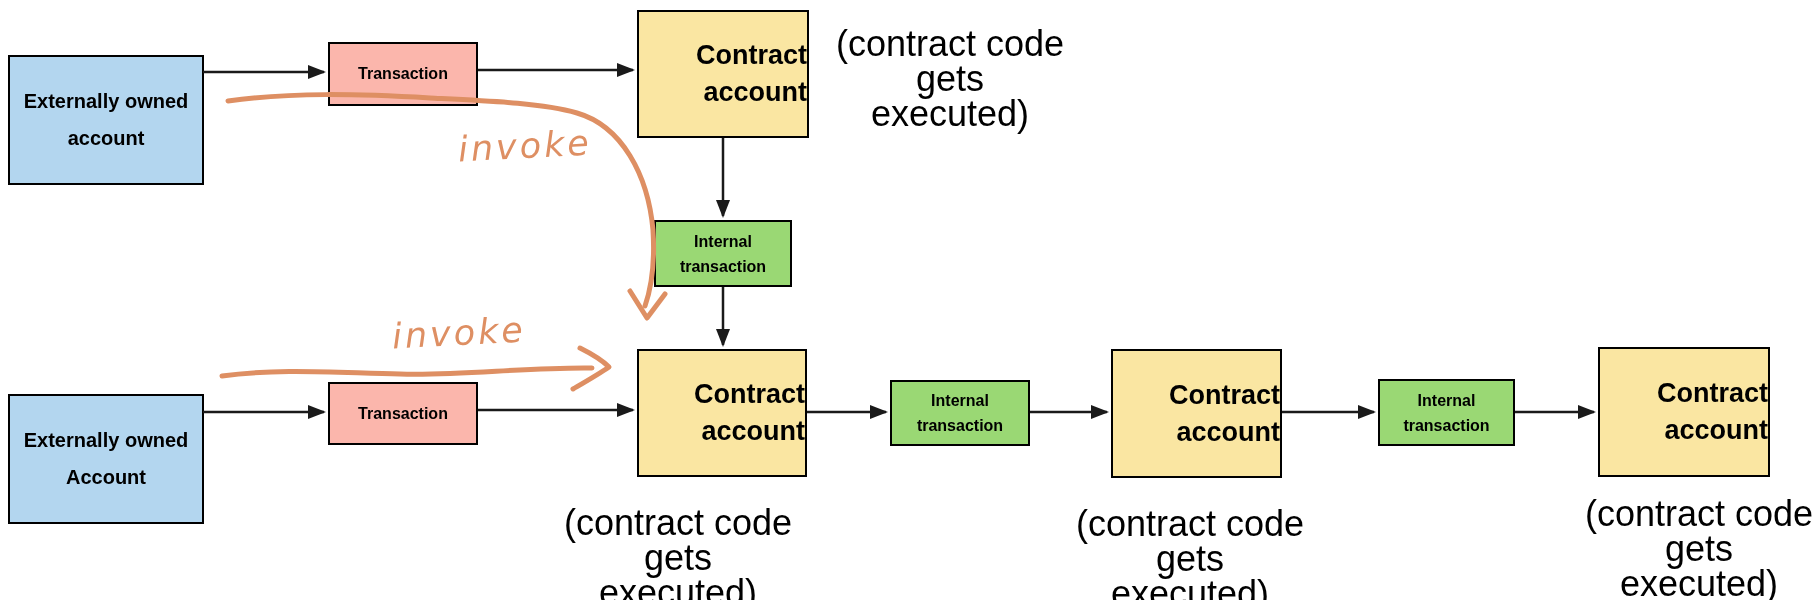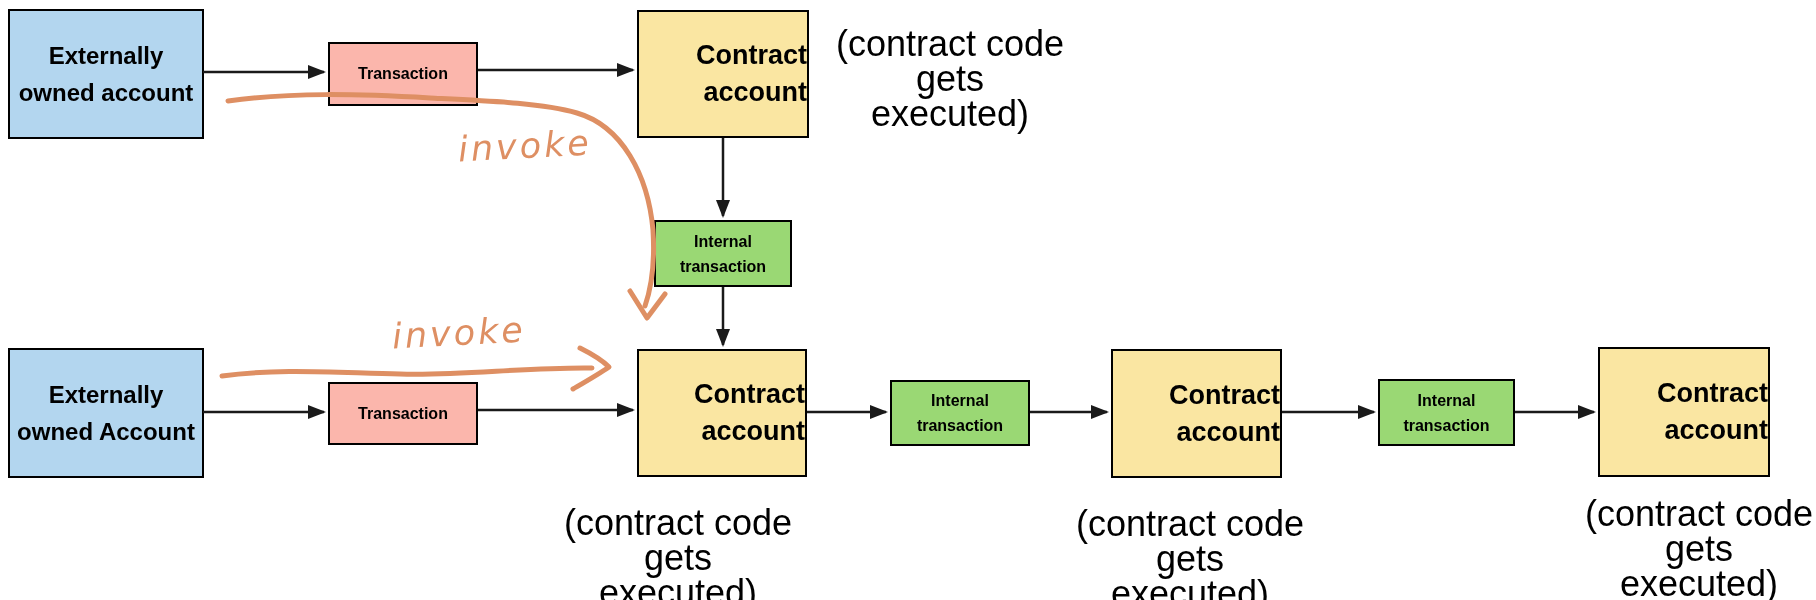--- a/index.html
+++ b/index.html
@@ -23,21 +23,21 @@
     border: 2.5px solid var(--box_border, #000);
     display: flex;
     align-items: center;
     justify-content: center;
     text-align: center;
     color: var(--text, #000);
     font-weight: bold;
     z-index: 2;
   }
   .node span { display: block; width: 100%; }
-  .eoa      { background: var(--eoa_fill, #b3d6ef); font-size: 24px; line-height: 37px; }
+  .eoa      { background: var(--eoa_fill, #b3d6ef); font-size: 20px; line-height: 37px; margin-top: 46px; }
   .tx       { background: var(--transaction_fill, #fbb6ac); font-size: 16px; line-height: 24px; }
   .contract { background: var(--contract_fill, #fae6a2); font-size: 27px; line-height: 37px; text-align: right; }
   .internal { background: var(--internal_fill, #9ad874); font-size: 16px; line-height: 25px; }
   .caption {
     position: absolute;
     width: 230px;
     text-align: center;
     font-size: 36px;
     line-height: 35px;
     color: var(--text, #000);

